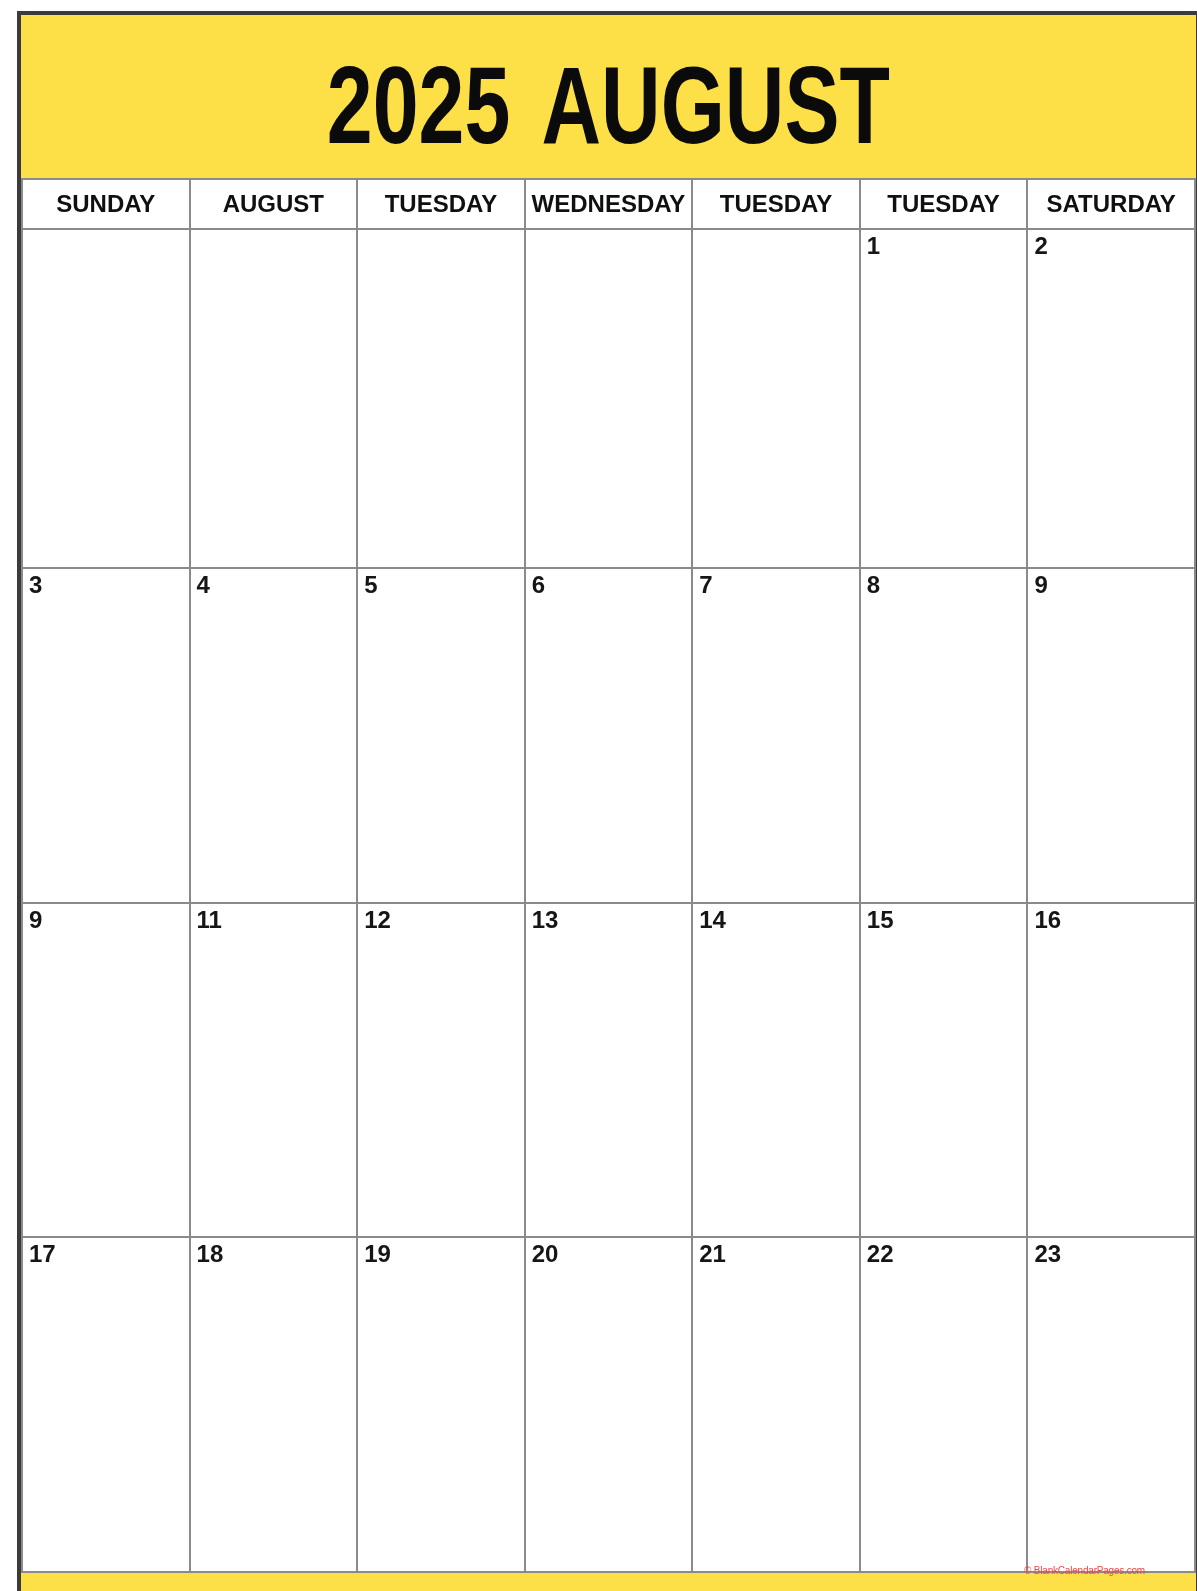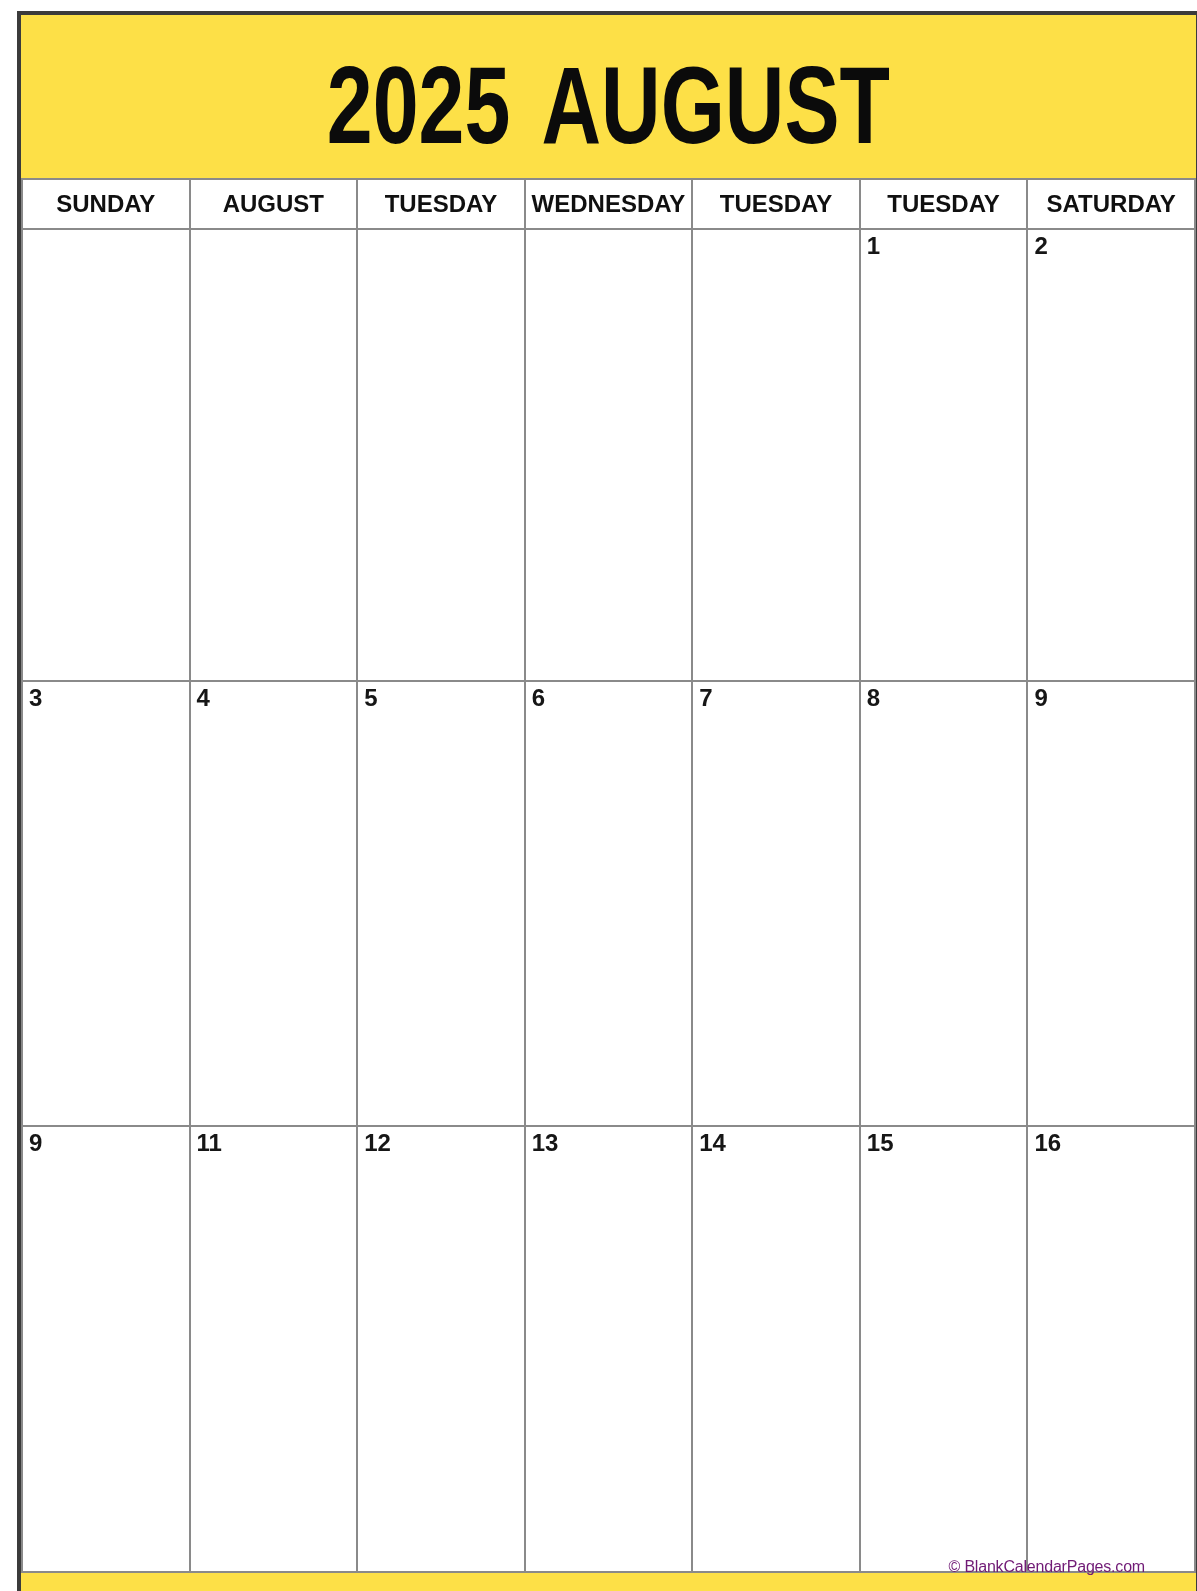--- a/index.html
+++ b/index.html
@@ -70,22 +70,22 @@
   }
   .day-number {
     font-size: 24px;
     font-weight: 700;
     color: #161616;
     line-height: 1.15;
   }
   .copyright {
     position: absolute;
     right: 52px; bottom: 15px;
-    font-size: 16px;
-    color: #701a75;
+    font-size: 10px;
+    color: #ef4444;
     letter-spacing: -0.2px;
   }
 </style>
 </head>
 <body>
 
 <div class="page">
   <div class="frame">
 
     <div class="title-area">
@@ -125,18 +125,27 @@
         </tr>
         <tr class="week-row">
           <td><span class="day-number">9</span></td>
           <td><span class="day-number">11</span></td>
           <td><span class="day-number">12</span></td>
           <td><span class="day-number">13</span></td>
           <td><span class="day-number">14</span></td>
           <td><span class="day-number">15</span></td>
           <td><span class="day-number">16</span></td>
         </tr>
+        <tr class="week-row">
+          <td><span class="day-number">17</span></td>
+          <td><span class="day-number">18</span></td>
+          <td><span class="day-number">19</span></td>
+          <td><span class="day-number">20</span></td>
+          <td><span class="day-number">21</span></td>
+          <td><span class="day-number">22</span></td>
+          <td><span class="day-number">23</span></td>
+        </tr>
       </tbody>
     </table>
   </div>
 
   <div class="copyright">© BlankCalendarPages.com</div>
 </div>
 
 </body></html>

